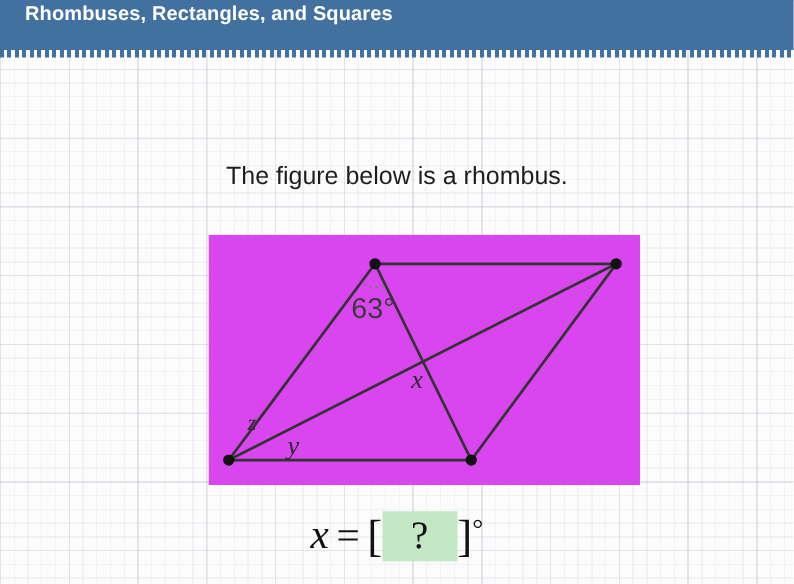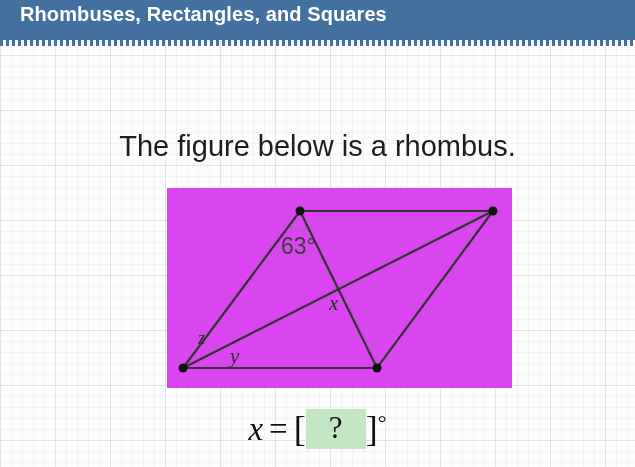--- a/index.html
+++ b/index.html
@@ -54,21 +54,21 @@
     top: 0;
     width: 635px;
     height: 40px;
     background: #42709f;
     z-index: 3;
   }
   #title-bar-text {
     position: absolute;
     left: 20px;
     top: 3px;
-    font-size: 20px;
+    font-size: 16px;
     font-weight: bold;
     color: #ffffff;
     letter-spacing: 0.1px;
     white-space: nowrap;
   }
   
   #title-bar-scallop {
     position: absolute;
     left: 0;
     bottom: -6px;
@@ -82,21 +82,21 @@
       rgba(66,112,159,0) 6px);
   }
 
   
   #prompt-text {
     position: absolute;
     left: 0;
     top: 130px;
     width: 635px;
     text-align: center;
-    font-size: 29px;
+    font-size: 20px;
     color: #1d1d1f;
     font-family: "Liberation Sans", sans-serif;
     z-index: 2;
   }
 
   
   #figure-panel {
     position: absolute;
     left: 167px;
     top: 188px;

